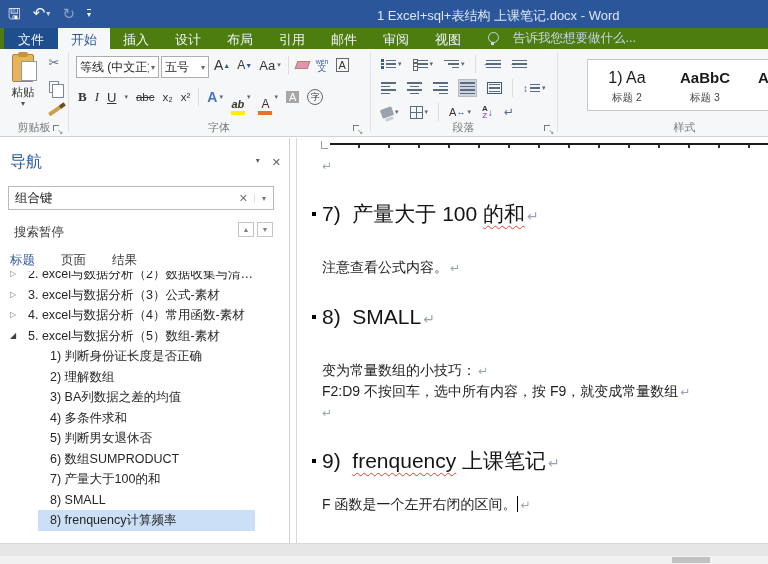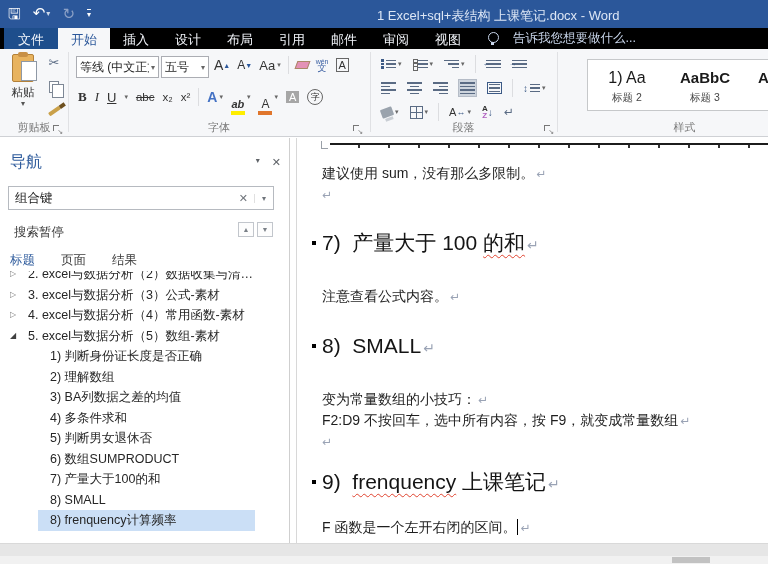--- a/index.html
+++ b/index.html
@@ -10,21 +10,21 @@
   
   .titlebar { position:absolute; left:0; top:0; width:768px; height:28px; background:#2b579a; }
   .qat { position:absolute; left:8px; top:3px; display:flex; align-items:center; gap:12px; color:#fff; }
   .qat .qi { font-size:15px; line-height:20px; color:#fff; cursor:default; }
   .qat .qi.dim { color:#8ba0c6; }
   .qat .qi .dd { font-size:8px; color:#cdd8ea; margin-left:1px; vertical-align:2px; }
   .qat-custom { display:inline-block; border-top:1px solid #fff; font-size:8px; color:#fff; padding-top:1px; line-height:8px; }
   .doc-title { position:absolute; left:377px; top:7px; color:#dce6f5; font-size:13px; white-space:nowrap; }
 
   
-  .tabsrow { position:absolute; left:0; top:28px; width:768px; height:21px; background:#000000; display:flex; align-items:stretch; }
+  .tabsrow { position:absolute; left:0; top:28px; width:768px; height:21px; background:#4d7c0f; display:flex; align-items:stretch; }
   .rtab { color:#f2f5fa; font-size:13px; padding:3px 13px 0; cursor:default; white-space:nowrap; }
   .rtab.file { background:#1e4e8c; margin-left:4px; padding:3px 14px 0; }
   .rtab.active { background:#f6f7f9; color:#2b579a; }
   .tellme { display:flex; align-items:center; gap:14px; color:#c9d6eb; font-size:12.5px; padding-left:12px; white-space:nowrap; }
 
   
   .ribbon { position:absolute; left:0; top:49px; width:768px; height:88px; background:#f6f7f9; border-bottom:1px solid #cfd1d5; }
   .gsep { position:absolute; top:3px; bottom:4px; width:1px; background:#e0e1e4; }
   .group-label { position:absolute; bottom:2px; left:0; right:0; text-align:center; font-size:11px; color:#7a7a7a; white-space:nowrap; }
   .launcher { position:absolute; bottom:3px; width:10px; height:10px; }
@@ -467,21 +467,20 @@
       <div class="nav-item lvl2"><span>8) SMALL</span></div>
       <div class="nav-item lvl2 selected"><span>8) frenquency计算频率</span></div>
     </div>
 </div>
 
 <div class="docarea">
   <div class="page-edge"></div>
   <div class="tbl-mark"></div>
   <div class="tbl-line"></div>
   <div class="doc-content" id="doccontent">
-      <div class="d-body first"><span>建议使用 sum，没有那么多限制。</span><span class="pmark">↵</span></div>
       <div class="d-mark"></div>
       <div class="d-heading"><span>7)  产量大于 100 </span><span class="wavy">的和</span><span></span><span class="pmark">↵</span></div>
       <div class="d-body"><span>注意查看公式内容。</span><span class="pmark">↵</span></div>
       <div class="d-heading"><span>8)  SMALL</span><span class="wavy"></span><span></span><span class="pmark">↵</span></div>
       <div class="d-body"><span>变为常量数组的小技巧：</span><span class="pmark">↵</span></div>
       <div class="d-body tight"><span>F2:D9 不按回车，选中所有内容，按 F9，就变成常量数组</span><span class="pmark">↵</span></div>
       <div class="d-mark"></div>
       <div class="d-heading"><span>9)  </span><span class="wavy">frenquency</span><span> 上课笔记</span><span class="pmark">↵</span></div>
       <div class="d-body"><span>F 函数是一个左开右闭的区间。</span><span class="cursor"></span><span class="pmark">↵</span></div>
     </div>

